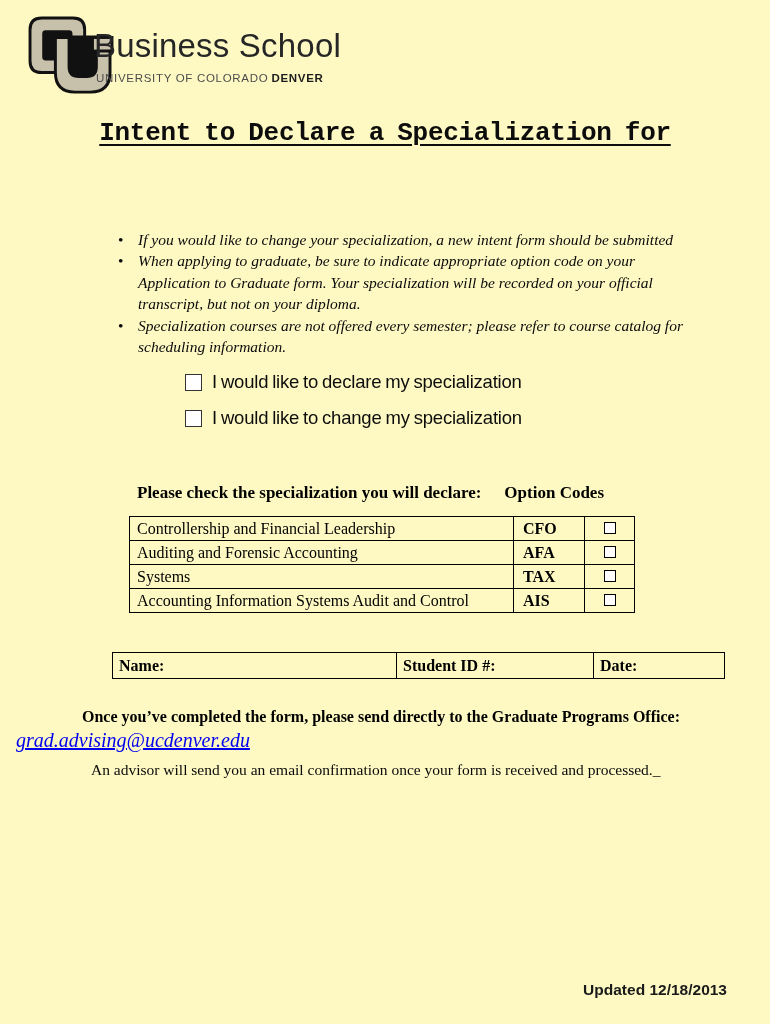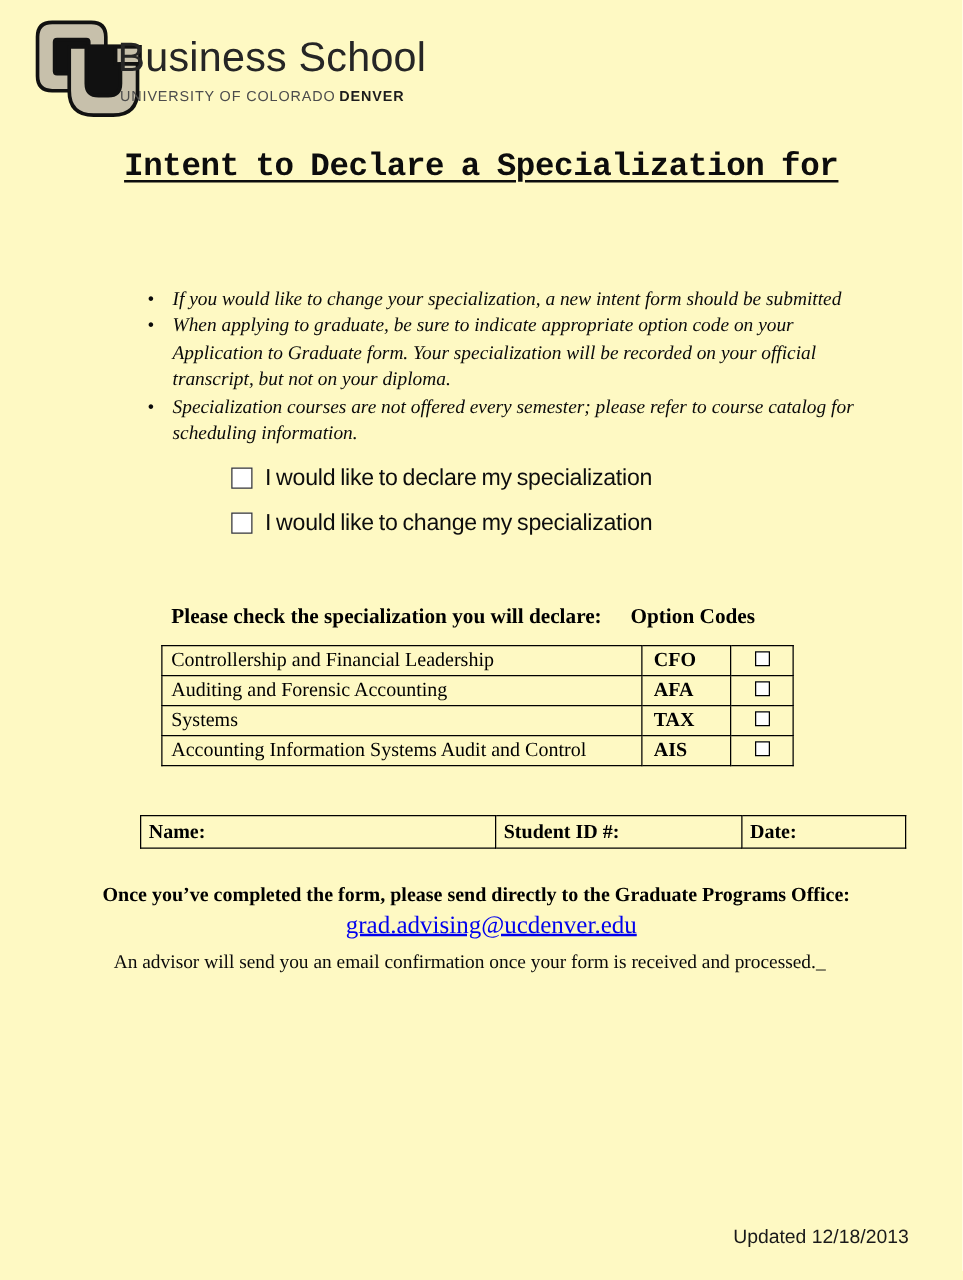--- a/index.html
+++ b/index.html
@@ -63,25 +63,25 @@
     position:absolute;left:85px;top:652px;border-collapse:collapse;
     font-size:16px;font-weight:bold;color:#000;margin-left:27px;
   }
   .name-table td{border:1.5px solid #000;height:25px;padding:0 0 0 6px;vertical-align:middle;}
   .name-table td.f1{width:277px;}
   .name-table td.f2{width:190px;}
   .name-table td.f3{width:124px;}
   
   .submit-line{position:absolute;left:0;right:8px;top:708px;text-align:center;
     font-weight:bold;font-size:16px;color:#000;}
-  .email-line{position:absolute;left:16px;right:0;top:729px;text-align:center;font-size:20px;}
+  .email-line{position:absolute;left:16px;right:0;top:729px;text-align:left;font-size:20px;font-style:italic;}
   .email-line a{text-decoration:underline;}
   .advisor-line{position:absolute;left:91px;top:761px;font-size:15.5px;color:#0a0a0a;}
   .updated{position:absolute;right:43px;top:981px;
-    font-family:"Liberation Sans", sans-serif;font-size:15.5px;color:#1a1a1a;}
+    font-family:"Liberation Sans", sans-serif;font-size:15.5px;color:#1a1a1a;font-weight:bold;}
 </style>
 </head>
 <body>
 
 <div class="page">
 
   <div class="logo-icon">
     <svg viewBox="0 0 88 82" width="86" height="80" aria-hidden="true">
       <rect x="10" y="10" width="46" height="40" rx="4" fill="#111111"></rect>
       <path d="M14,2 H46 Q58,2 58,14 V22 H44 V18 Q44,16 42,16 H18 Q16,16 16,18 V42 Q16,44 18,44 H42 Q44,44 44,42 V38 H58 V46 Q58,58 46,58 H14 Q2,58 2,46 V14 Q2,2 14,2 Z" fill="#C7C0AB" stroke="#111111" stroke-width="3" stroke-linejoin="round"></path>

